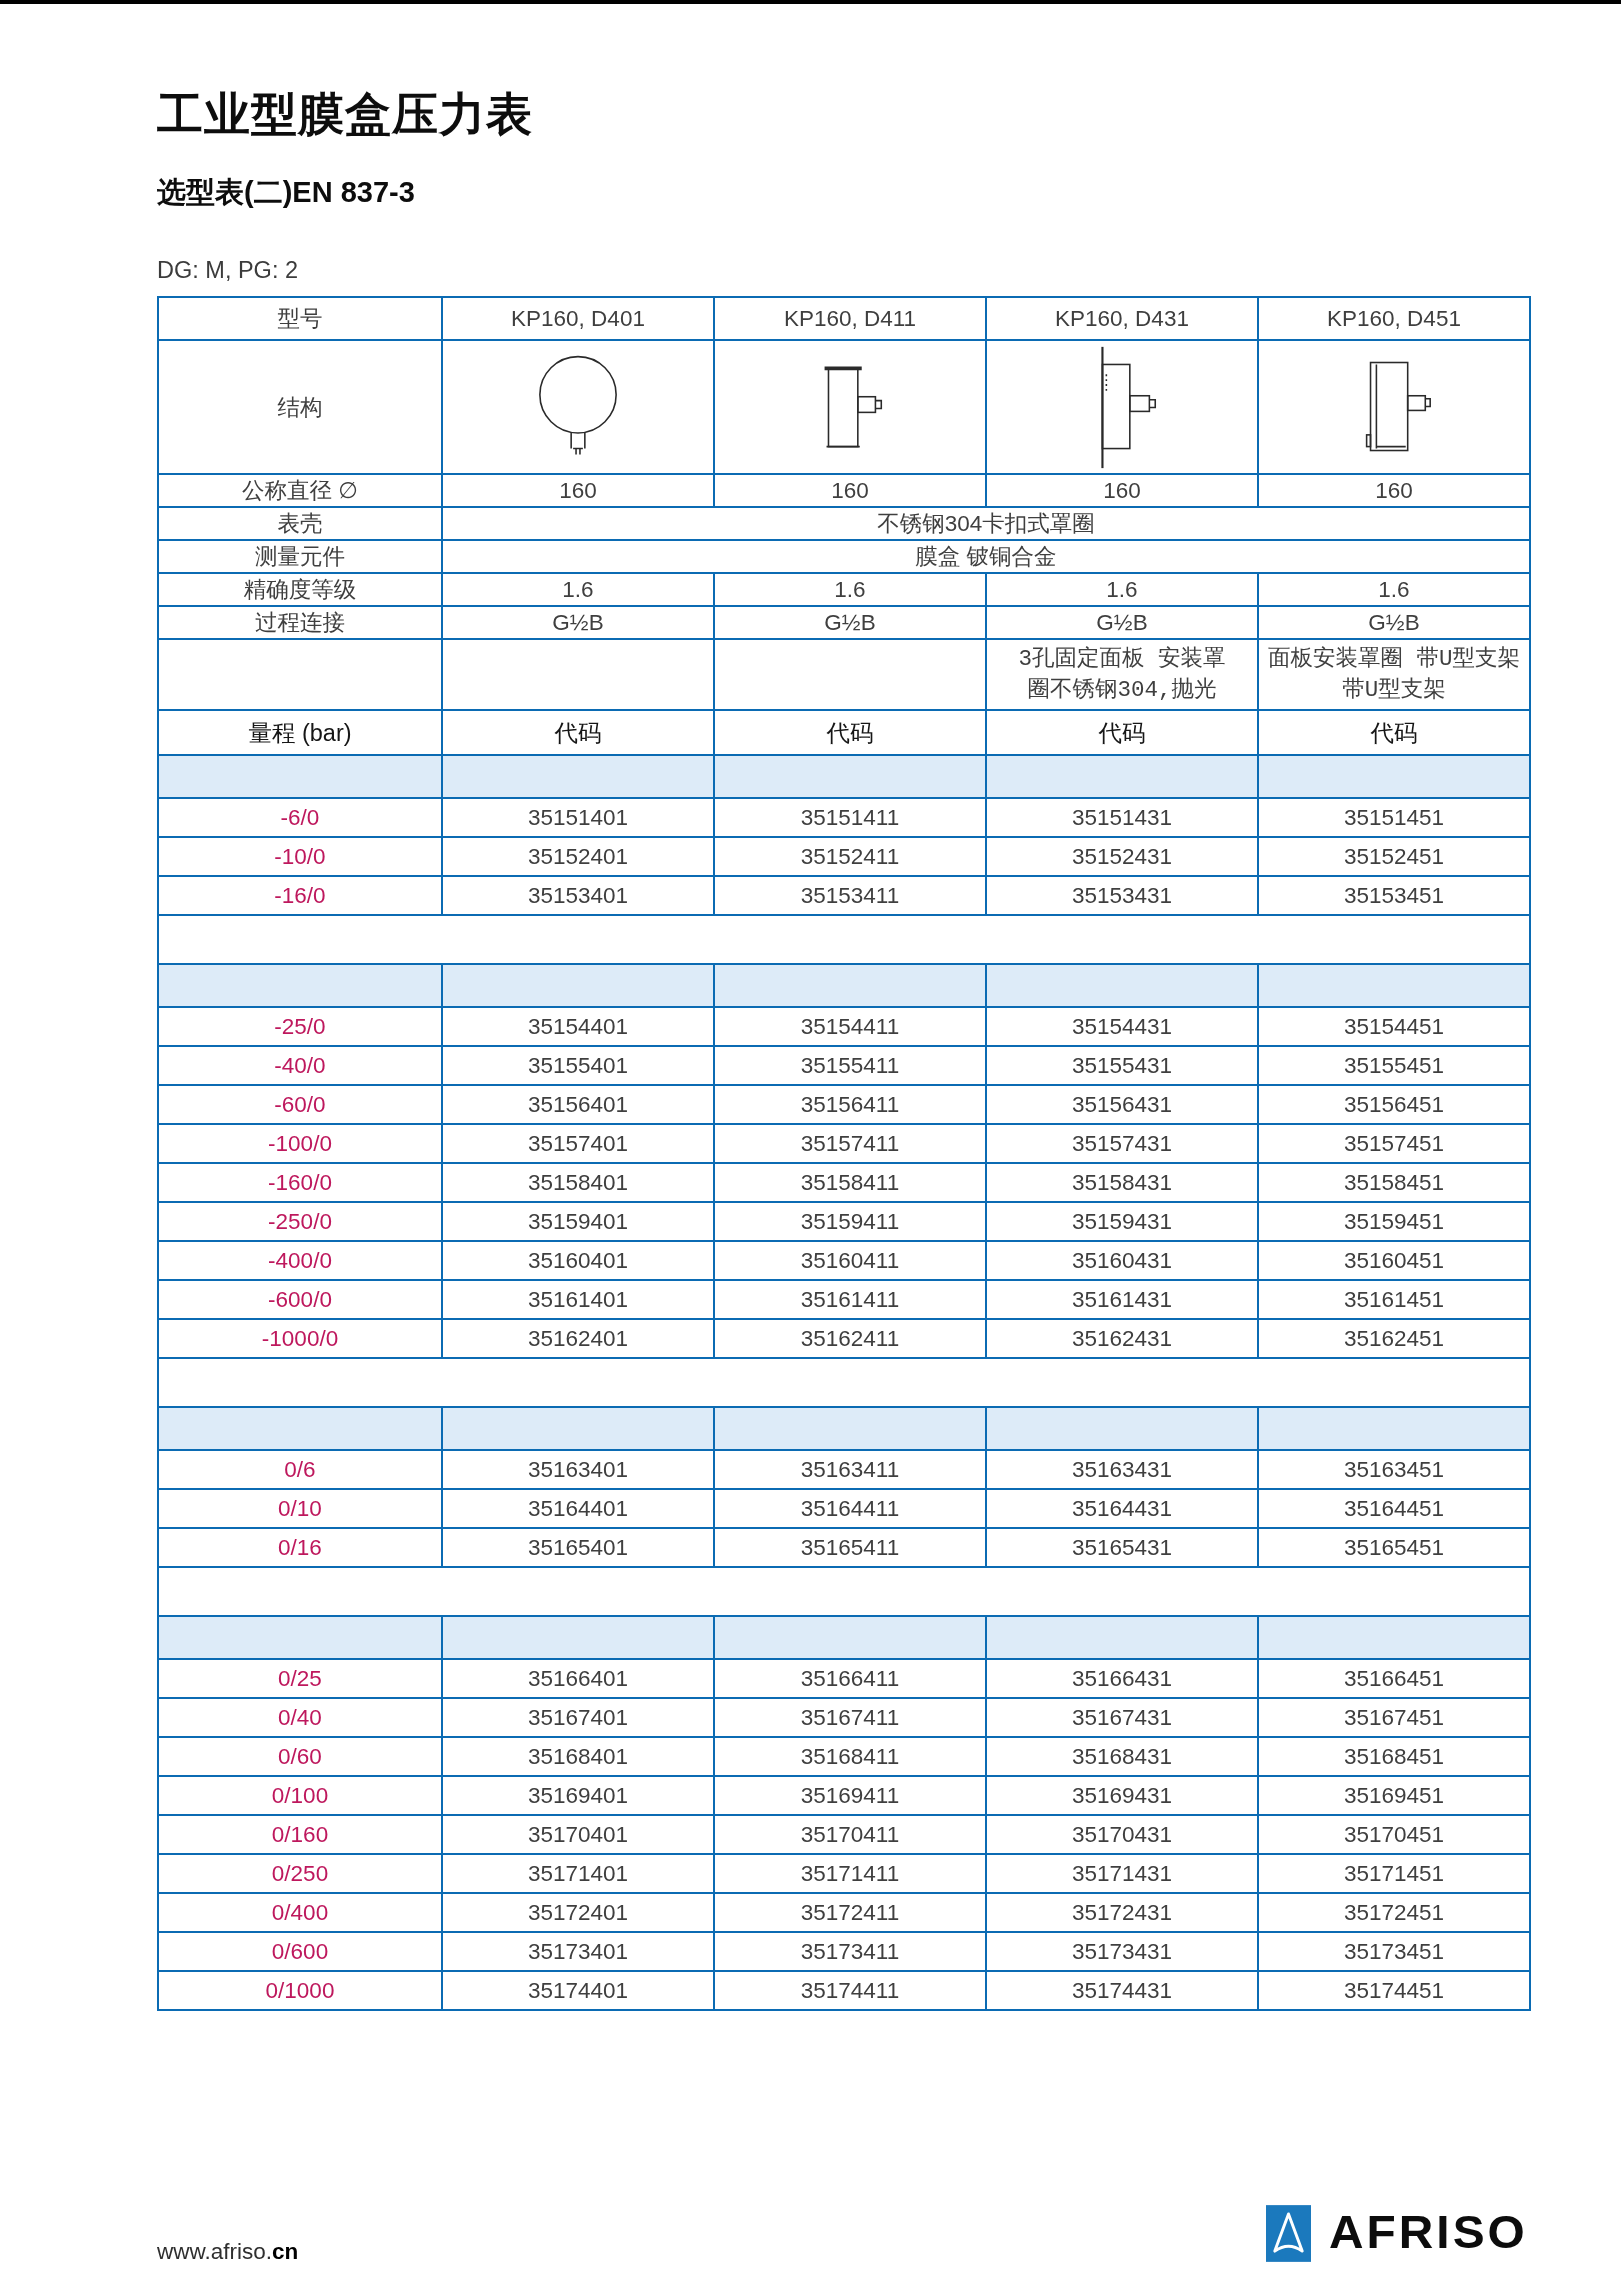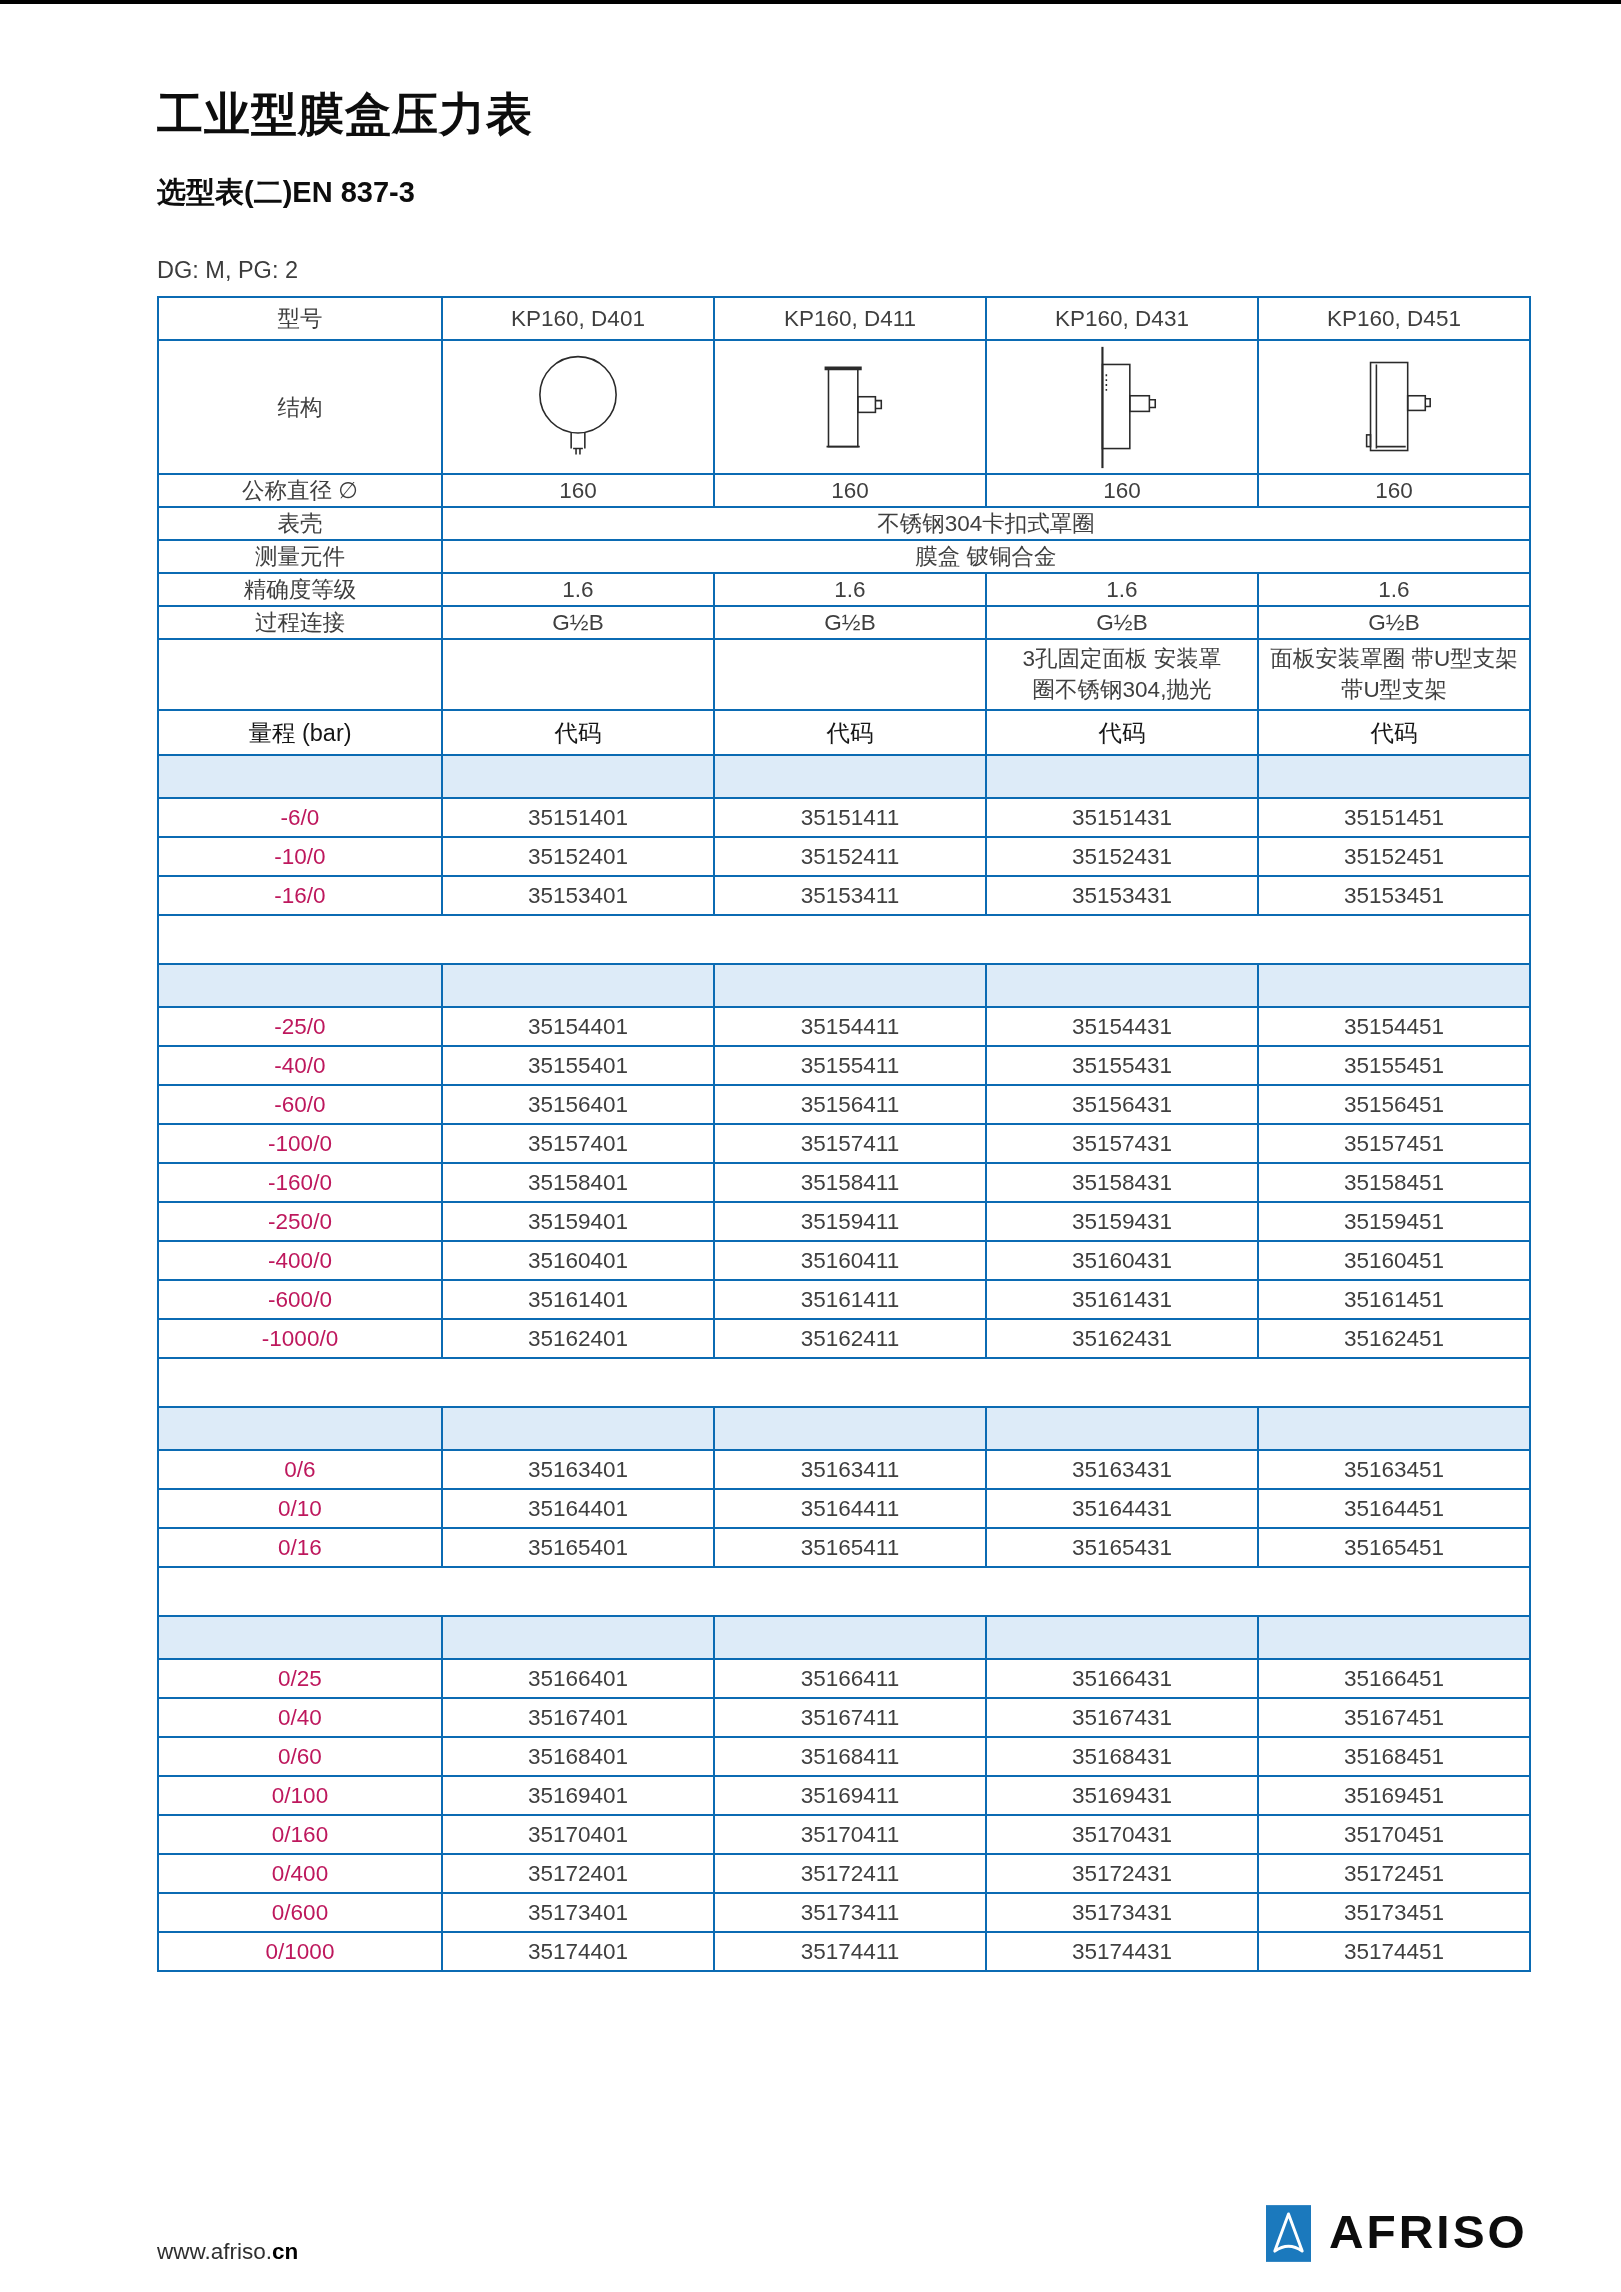--- a/index.html
+++ b/index.html
@@ -13,21 +13,21 @@
 
   table.spec{position:absolute;left:157px;top:296px;width:1372px;border-collapse:collapse;table-layout:fixed;}
   table.spec td{border:2px solid #0b6bb3;padding:0;vertical-align:middle;
                 font-size:22.5px;color:#3f3f3f;text-align:center;overflow:hidden;}
   td.lbl{text-align:left;padding-left:13.7px;font-size:23.5px;color:#161616;font-weight:500;}
   tr.r-model{height:43px;}
   tr.r-struct{height:108px;}
   tr.r-spec{height:27px;}
   tr.r-notes{height:71px;}
   tr.r-range{height:45px;}
-  td.note{font-size:16.7px;line-height:1.35;color:#2e2e2e;}
+  td.note{font-size:16.7px;line-height:1.35;color:#2e2e2e;font-family:Liberation Mono, monospace;}
   td.merged{font-size:23.5px;color:#161616;font-weight:500;}
   tr.band td{background:#ddebf8;height:41px;}
   tr.spacer td{height:47px;background:#ffffff;}
   tr.datarow{height:39px;}
   tr.datarow td{font-size:22.5px;color:#3f3f3f;}
   tr.datarow td.lbl{font-size:22.5px;color:#be185d;font-weight:400;}
   tr.r-range td{font-weight:500;color:#161616;font-size:23.5px;}
   .drw{display:block;margin:0 auto;}
 
   .footer-url{position:absolute;left:157px;top:2239px;font-size:22.5px;color:#2f2f2f;}
@@ -327,20 +327,27 @@
           <td>35169451</td>
         </tr>
         <tr class="datarow">
           <td class="lbl">0/160</td>
           <td>35170401</td>
           <td>35170411</td>
           <td>35170431</td>
           <td>35170451</td>
         </tr>
         <tr class="datarow">
+          <td class="lbl">0/250</td>
+          <td>35171401</td>
+          <td>35171411</td>
+          <td>35171431</td>
+          <td>35171451</td>
+        </tr>
+        <tr class="datarow">
           <td class="lbl">0/400</td>
           <td>35172401</td>
           <td>35172411</td>
           <td>35172431</td>
           <td>35172451</td>
         </tr>
         <tr class="datarow">
           <td class="lbl">0/600</td>
           <td>35173401</td>
           <td>35173411</td>

